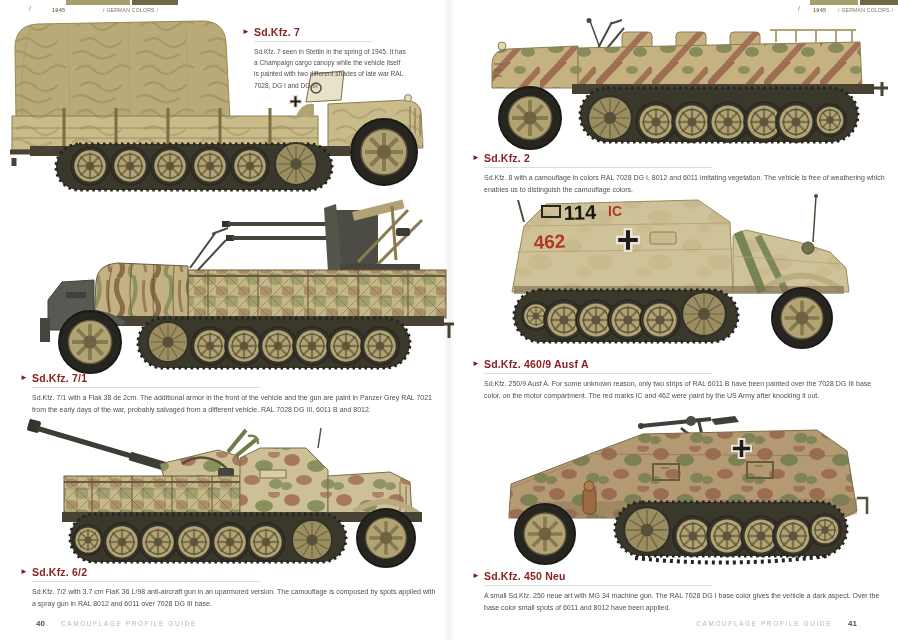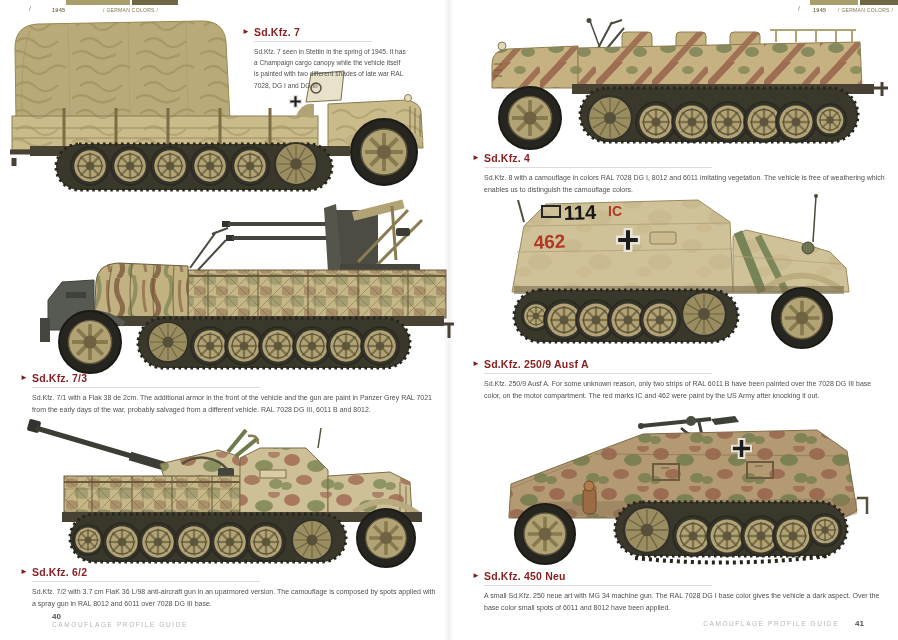--- a/index.html
+++ b/index.html
@@ -18,22 +18,22 @@
   .entry-head{display:flex;align-items:center;gap:4px;}
   .arrow{color:#7a1d1d;font-size:8px;line-height:1;}
   .entry-title{margin:0;color:#8a2022;font-weight:bold;font-size:10.5px;letter-spacing:.2px;}
   .entry-rule{height:1px;background:#dcdcdc;margin:3px 0 4px 12px;}
   .entry.wide .entry-rule{width:228px;}
   .entry.narrow .entry-rule{width:118px;}
   .entry-caption{margin:0 0 0 12px;color:#4f4f4f;font-size:7px;line-height:1.65;}
   .entry.narrow .entry-caption{font-size:6.6px;line-height:1.7;}
   
   .footer{position:absolute;bottom:12px;display:flex;align-items:baseline;}
-  .footer-left{left:36px;flex-direction:column;}
-  .footer-right{right:34px;}
+  .footer-left{left:36px;}
+  .footer-right{right:41px;}
   .page-num{font-size:8px;font-weight:bold;color:#4f4f4f;}
   .footer-title{font-size:6.5px;color:#b5b5b5;letter-spacing:1.6px;}
   .footer-left .footer-title{margin-left:16px;}
   .footer-right .footer-title{margin-right:16px;}
   svg text{font-family:"Liberation Sans",sans-serif;}
   .mk-black{font-weight:bold;fill:#171717;}
   .mk-red{font-weight:bold;fill:#b23826;}
 </style>
 </head>
 <body>
@@ -395,48 +395,48 @@
       <span class="arrow">►</span>
       <h3 class="entry-title">Sd.Kfz. 7</h3>
     </div>
     <div class="entry-rule"></div>
     <p class="entry-caption">Sd.Kfz. 7 seen in Stettin in the spring of 1945. It has a Champaign cargo canopy while the vehicle itself is painted with two different shades of late war RAL 7028, DG I and DG III</p>
   </section>
 
   <section class="entry wide" style="left:20px;top:372px;width:420px">
     <div class="entry-head">
       <span class="arrow">►</span>
-      <h3 class="entry-title">Sd.Kfz. 7/3</h3>
+      <h3 class="entry-title">Sd.Kfz. 7/1</h3>
     </div>
     <div class="entry-rule"></div>
     <p class="entry-caption">Sd.Kfz. 7/1 with a Flak 38 de 2cm. The additional armor in the front of the vehicle and the gun are paint in Panzer Grey RAL 7021 from the early days of the war, probably salvaged from a different vehicle. RAL 7028 DG III, 6011 B and 8012.</p>
   </section>
 
   <section class="entry wide" style="left:20px;top:566px;width:420px">
     <div class="entry-head">
       <span class="arrow">►</span>
       <h3 class="entry-title">Sd.Kfz. 6/2</h3>
     </div>
     <div class="entry-rule"></div>
     <p class="entry-caption">Sd.Kfz. 7/2 with 3.7 cm FlaK 36 L/98 anti-aircraft gun in an uparmored version. The camouflage is composed by spots applied with a spray gun in RAL 8012 and 6011 over 7028 DG III base.</p>
   </section>
 
   <section class="entry wide" style="left:472px;top:152px;width:416px">
     <div class="entry-head">
       <span class="arrow">►</span>
-      <h3 class="entry-title">Sd.Kfz. 4</h3>
+      <h3 class="entry-title">Sd.Kfz. 2</h3>
     </div>
     <div class="entry-rule"></div>
     <p class="entry-caption">Sd.Kfz. 8 with a camouflage in colors RAL 7028 DG I, 8012 and 6011 imitating vegetation. The vehicle is free of weathering which enables us to distinguish the camouflage colors.</p>
   </section>
 
   <section class="entry wide" style="left:472px;top:358px;width:416px">
     <div class="entry-head">
       <span class="arrow">►</span>
-      <h3 class="entry-title">Sd.Kfz. 250/9 Ausf A</h3>
+      <h3 class="entry-title">Sd.Kfz. 460/9 Ausf A</h3>
     </div>
     <div class="entry-rule"></div>
     <p class="entry-caption">Sd.Kfz. 250/9 Ausf A. For some unknown reason, only two strips of RAL 6011 B have been painted over the 7028 DG III base color, on the motor compartment. The red marks IC and 462 were paint by the US Army after knocking it out.</p>
   </section>
 
   <section class="entry wide" style="left:472px;top:570px;width:416px">
     <div class="entry-head">
       <span class="arrow">►</span>
       <h3 class="entry-title">Sd.Kfz. 450 Neu</h3>
     </div>

